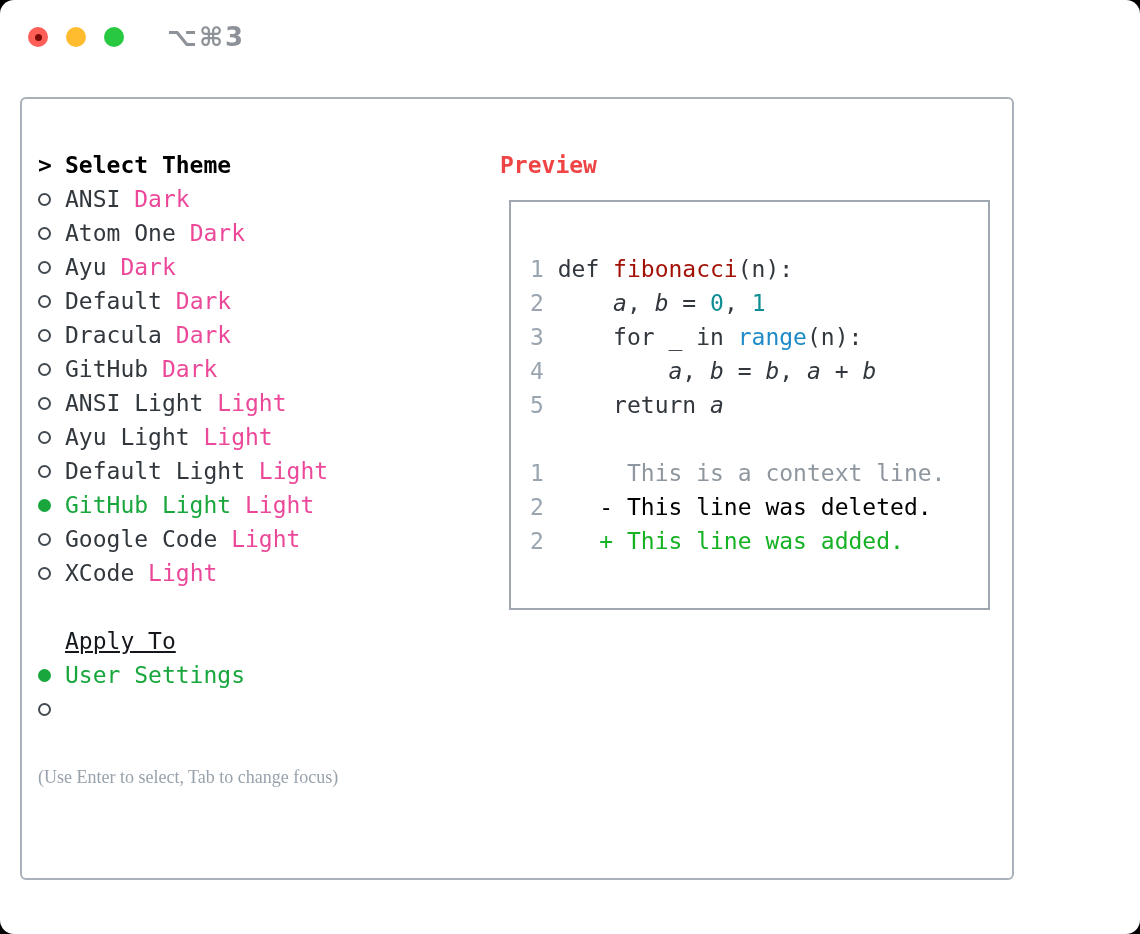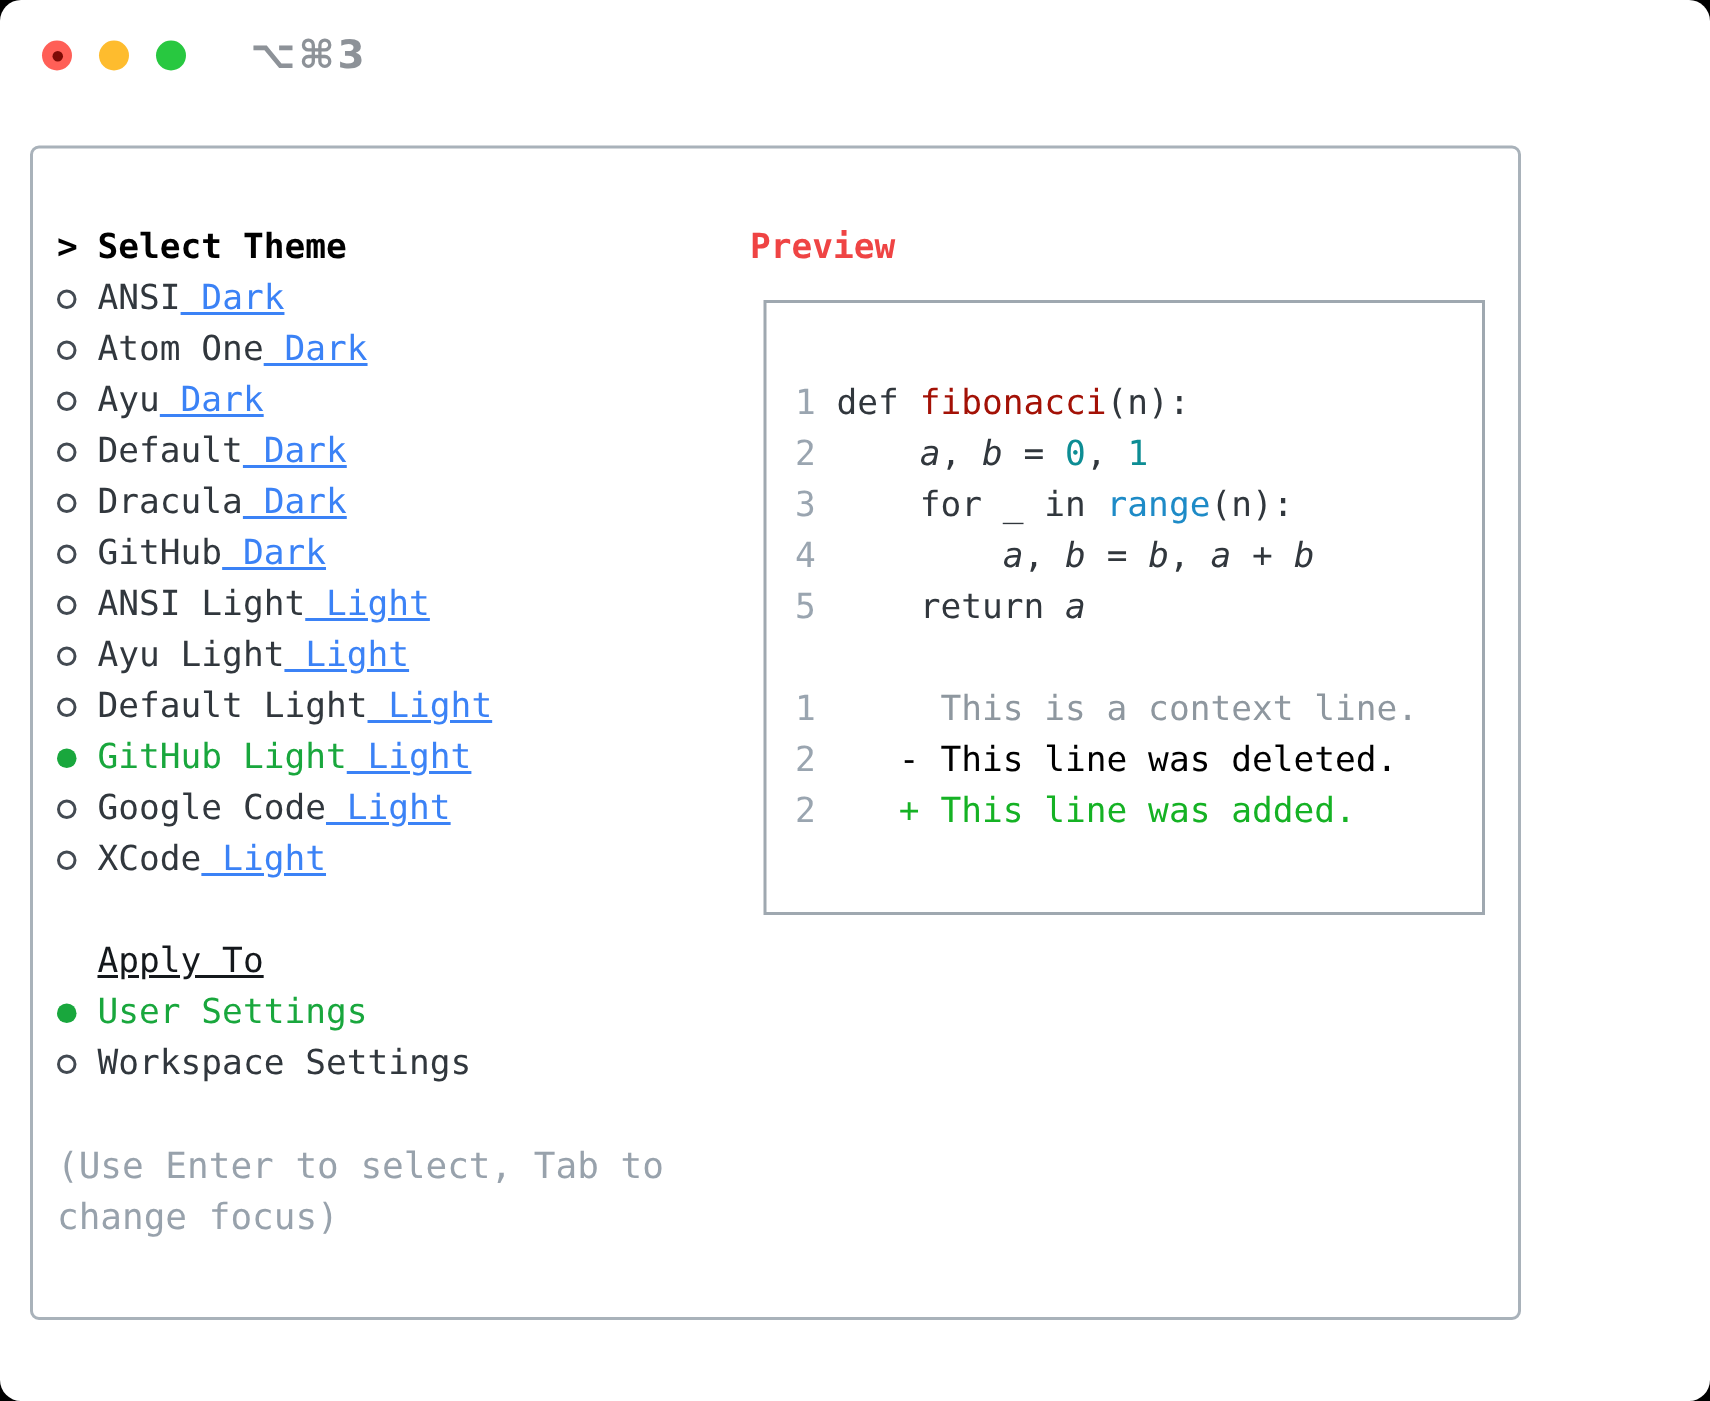--- a/index.html
+++ b/index.html
@@ -28,23 +28,23 @@
   .left-col{position:absolute;left:16px;top:49px;width:440px;}
   .row{display:flex;align-items:center;height:34px;font-size:23px;white-space:pre;}
   .marker{display:flex;align-items:center;width:27px;flex:0 0 27px;}
   .prompt{font-weight:bold;color:#000;font-size:23px;}
   .header-text{font-weight:bold;color:#000;}
   .dot{width:13px;height:13px;border-radius:50%;box-sizing:border-box;}
   .dot.off{border:2px solid #434a52;}
   .dot.on{background:#19a73d;}
   .t-name{color:#31373d;text-align:center;}
   .t-name.sel{color:#19a73d;}
-  .t-variant{color:#3b82f6;text-decoration:underline;}
+  .t-variant{color:#ec4899;}
   .apply-header{color:#14181c;text-decoration:underline;}
-  .hint{width:420px;font-size:24px;line-height:34px;color:#98a2ac;white-space:pre-wrap;}
+  .hint{width:420px;font-size:18px;line-height:34px;color:#98a2ac;white-space:pre-wrap;font-family:Liberation Serif, serif;}
   
   .preview-title{position:absolute;left:478px;top:49px;height:34px;display:flex;align-items:center;
     font-size:23px;font-weight:bold;color:#ef4444;}
   .preview-box{
     position:absolute;left:487px;top:101px;width:481px;height:410px;
     border:2px solid #9fa8b0;background:#fff;box-sizing:border-box;
   }
   .code{position:absolute;left:19px;top:50px;}
   .code-line{height:34px;display:flex;align-items:center;font-size:23px;white-space:pre;}
   .lnum{color:#9aa5b0;}
@@ -96,21 +96,21 @@
 
       <div class="row"></div>
 
       <div class="row">
         <span class="marker"></span>
         <span class="apply-header">Apply To</span>
       </div>
 
       <div id="apply-list">
           <div class="row"><span class="marker"><span class="dot on"></span></span><span class="t-name sel">User Settings</span></div>
-          <div class="row"><span class="marker"><span class="dot off"></span></span><span class="t-name">Workspace Settings</span></div>
+          <div class="row"><span class="marker"><span class="dot off"></span></span></div>
         </div>
 
       <div class="row"></div>
 
       <div class="hint">(Use Enter to select, Tab to change focus)</div>
     </div>
 
     <div class="preview-title">Preview</div>
 
     <div class="preview-box">

